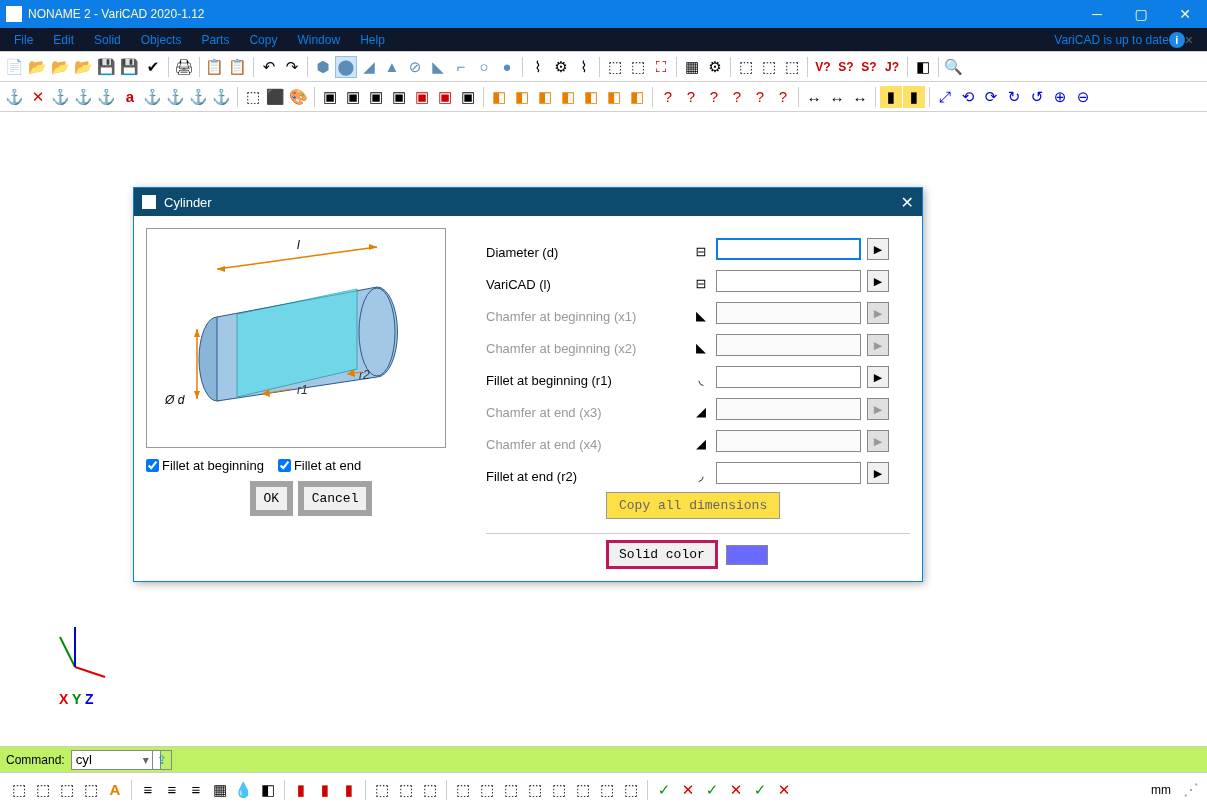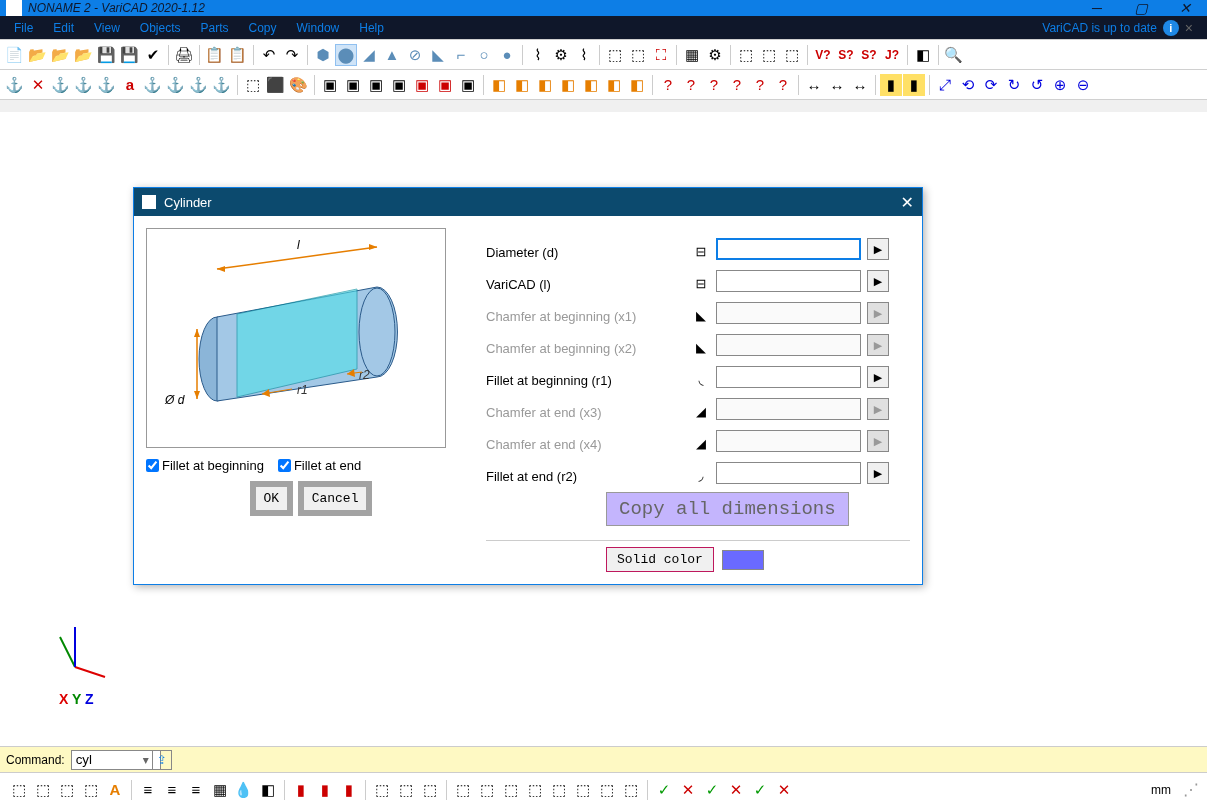--- a/index.html
+++ b/index.html
@@ -1,23 +1,23 @@
 <!DOCTYPE html>
 <html><head>
 <meta charset="utf-8">
 <style>
 *{box-sizing:border-box;margin:0;padding:0;font-family:"Segoe UI",Arial,sans-serif;}
 body{width:1207px;height:806px;background:#f0f0f0;overflow:hidden;position:relative;}
-.titlebar{height:16px;background:#0d7ee6;color:#0f172a;display:flex;align-items:center;font-size:12px;font-style:italic;}
+.titlebar{height:28px;background:#0d7ee6;color:#fef9c3;display:flex;align-items:center;font-size:12px;}
 .titlebar .app-icon{width:16px;height:16px;margin:0 6px;background:#fff;display:inline-block;}
 .titlebar .wbtns{margin-left:auto;display:flex;}
 .titlebar .wbtn{width:44px;height:28px;display:flex;align-items:center;justify-content:center;font-size:14px;}
 .menubar{height:24px;background:#0f172a;display:flex;align-items:center;font-size:12px;padding:0 4px;border-bottom:1px solid #d0d0d0;}
 .menubar .m{padding:3px 10px;color:#0d7ee6;}
-.menubar .status-right{margin-left:auto;display:flex;align-items:center;gap:6px;padding-right:10px;}
+.menubar .status-right{margin-left:auto;display:flex;align-items:center;padding-right:10px;}
 .menubar .info-icon{width:16px;height:16px;border-radius:50%;background:#1e88e5;color:#fff;display:inline-flex;align-items:center;justify-content:center;font-size:11px;font-weight:bold;}
 .menubar .close-x{font-size:14px;color:#666;}
 .toolbar{height:30px;background:#fff;display:flex;align-items:center;padding:0 4px;border-bottom:1px solid #d0d0d0;gap:1px;}
 .tb{width:22px;height:22px;display:flex;align-items:center;justify-content:center;font-size:15px;border:1px solid transparent;}
 .tb.sel{border:1px solid #90c0f0;background:#cfe4f8;}
 .sep{width:1px;height:20px;background:#ccc;margin:0 3px;}
 .canvas-area{position:absolute;top:112px;left:0;right:0;bottom:34px;background:#fff;}
 .axis3d{position:absolute;left:55px;bottom:90px;}
 .axislbl{position:absolute;left:59px;bottom:65px;font-weight:bold;font-size:14px;}
 .axislbl .x{color:#d00;}
@@ -36,26 +36,26 @@
 .dlg-btn{display:inline-block;padding:4px 8px;border:6px solid #a3a3a3;background:#f0f0f0;font-family:"Courier New",monospace;font-size:13px;}
 .right-col{flex:1;font-family:"Courier New",monospace;font-size:13px;}
 .param-row{display:flex;align-items:flex-end;height:32px;gap:6px;}
 .param-row .lbl{width:200px;}
 .param-row.disabled .lbl{color:#999;}
 .param-row .icn{width:18px;height:18px;display:flex;align-items:center;justify-content:center;}
 .param-row input{width:145px;height:22px;border:1px solid #888;padding:0 4px;font-family:inherit;}
 .param-row.focused input{border:2px solid #0d7ee6;}
 .param-row .arrow-btn{width:22px;height:22px;border:1px solid #888;background:#f0f0f0;display:flex;align-items:center;justify-content:center;font-size:11px;}
 .param-row.disabled .arrow-btn{background:#e0e0e0;color:#999;}
-.copy-btn{margin:8px 0 8px 120px;padding:5px 12px;border:1px solid #999;background:#c4b5fd;color:#666;font-family:"Courier New",monospace;font-size:19px;display:inline-block;}
+.copy-btn{margin:8px 0 8px 120px;padding:5px 12px;border:1px solid #999;background:#fde047;color:#666;font-family:"Courier New",monospace;font-size:13px;display:inline-block;}
 .divider{height:1px;background:#ccc;margin:6px 0;}
 .color-row{display:flex;align-items:center;gap:8px;margin-left:120px;}
-.color-btn{padding:4px 10px;border:1px solid #be185d;background:#f0f0f0;font-family:"Courier New",monospace;font-size:13px;}
+.color-btn{padding:4px 10px;border:3px solid #be185d;background:#f0f0f0;font-family:"Courier New",monospace;font-size:13px;}
 .color-sw{width:42px;height:20px;background:#6a6aff;border:1px solid #888;}
-.cmd-bar{position:absolute;bottom:34px;left:0;right:0;height:26px;background:#fef9c3;border-top:1px solid #ccc;display:flex;align-items:center;padding:0 6px;font-size:12px;}
+.cmd-bar{position:absolute;bottom:34px;left:0;right:0;height:26px;background:#bef264;border-top:1px solid #ccc;display:flex;align-items:center;padding:0 6px;font-size:12px;}
 .cmd-bar input{width:90px;height:20px;border:1px solid #888;margin-left:6px;padding:0 4px;}
 .cmd-bar .share{width:20px;height:20px;border:1px solid #888;margin-left:3px;display:flex;align-items:center;justify-content:center;color:#0d7ee6;}
 .statusbar{position:absolute;bottom:0;left:0;right:0;height:34px;background:#fff;border-top:1px solid #ccc;display:flex;align-items:center;padding:0 8px;gap:2px;}
 .statusbar .mm{margin-left:auto;font-size:12px;padding:0 10px;}
 </style>
 </head>
 <body>
 
 <div class="titlebar">
   <span class="app-icon"></span>
@@ -63,21 +63,21 @@
   <div class="wbtns">
     <div class="wbtn">─</div>
     <div class="wbtn">▢</div>
     <div class="wbtn">✕</div>
   </div>
 </div>
 
 <div class="menubar">
   <span class="m">File</span>
   <span class="m">Edit</span>
-  <span class="m">View</span>
+  <span class="m">Solid</span>
   <span class="m">Objects</span>
   <span class="m">Parts</span>
   <span class="m">Copy</span>
   <span class="m">Window</span>
   <span class="m">Help</span>
   <div class="status-right">
     <span style="color:#0d7ee6;">VariCAD is up to date</span>
     <span class="info-icon">i</span>
     <span class="close-x">×</span>
   </div>

